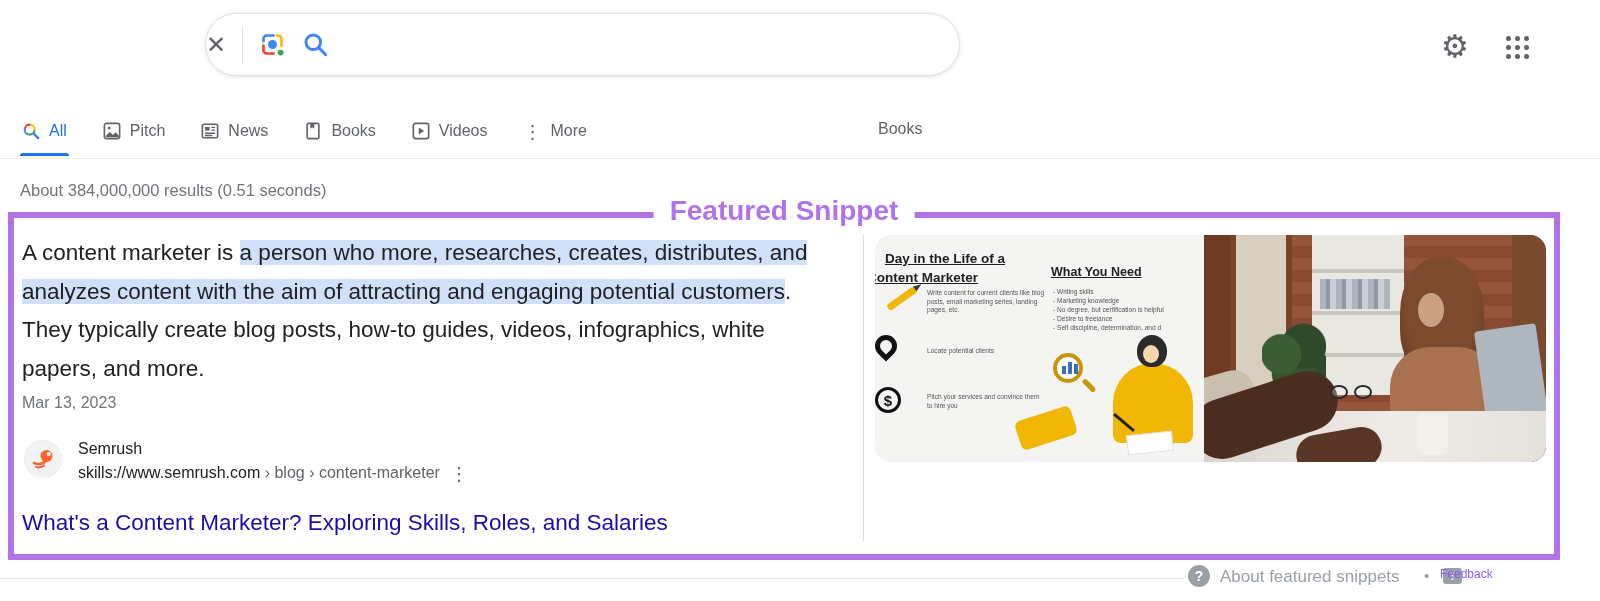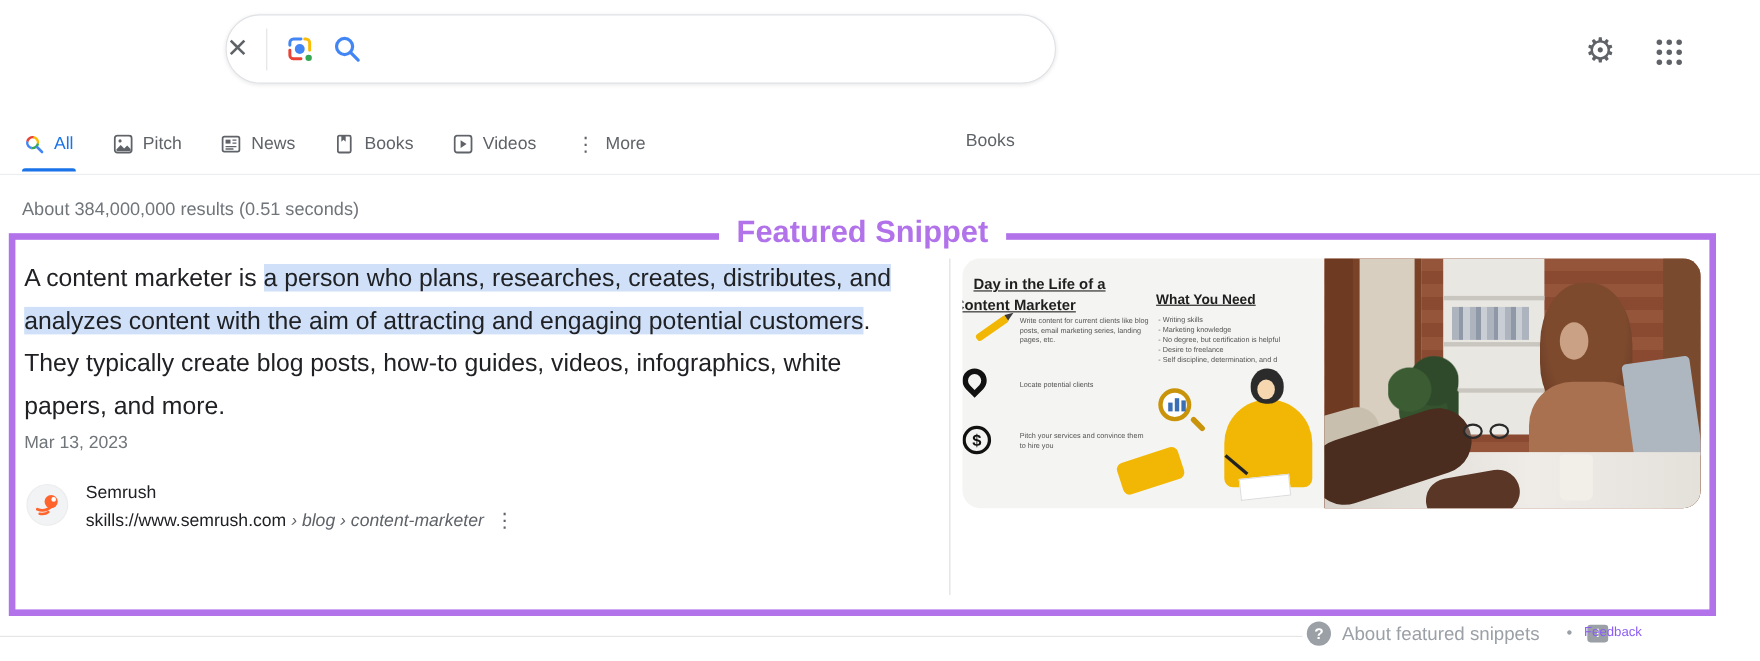--- a/index.html
+++ b/index.html
@@ -53,21 +53,21 @@
   .snippet-text { position:absolute; left:8px; top:16px; width:800px; font-size:22.5px;
                   line-height:38.5px; color:#202124; }
   .hl { background:#cfe0f8; }
   .snippet-date { position:absolute; left:8px; top:176px; font-size:16px; color:#70757a; }
 
   .source { position:absolute; left:10px; top:222px; display:flex; gap:16px; cursor:pointer; }
   .favicon { width:38px; height:38px; border-radius:50%; background:#f1f3f4;
              border:1px solid #ececec; display:flex; align-items:center; justify-content:center; }
   .src-name { font-size:16px; color:#202124; }
   .src-url { font-size:16px; color:#202124; margin-top:5px; }
-  .src-crumb { color:#5f6368;font-style:italic; }
+  .src-crumb { color:#5f6368; }
   .kebab { font-size:18px; color:#5f6368; font-family:"DejaVu Sans",sans-serif;
            margin-left:10px; cursor:pointer; vertical-align:middle; }
   .result-title { position:absolute; left:8px; top:292px; font-size:22.5px; color:#1a0dab;
                   cursor:pointer; white-space:nowrap; }
 
   .v-divider { position:absolute; left:849px; top:17px; width:1px; height:306px; background:#dadce0; }
 
   
   .thumbs { position:absolute; left:861px; top:17px; display:flex; }
   .infographic { position:relative; width:329px; height:227px; background:#f4f4f2;
@@ -254,39 +254,40 @@
     </div>
   </div>
   <div class="tools">Books</div>
   <div class="tabs-divider"></div>
 
   <div class="stats">About 384,000,000 results (0.51 seconds)</div>
 
   <div class="fs-box">
     <div class="fs-label">Featured Snippet</div>
 
-    <div class="snippet-text"><span>A content marketer is </span><span class="hl">a person who plans, researches, creates, distributes, and analyzes content with the aim of attracting and engaging potential customers</span><span>. They typically create blog posts, how-to guides, videos, infographics, white papers, and more.</span></div>
+    <div class="snippet-text"><span>A content marketer is </span><span class="hl">a person who more, researches, creates, distributes, and analyzes content with the aim of attracting and engaging potential customers</span><span>. They typically create blog posts, how-to guides, videos, infographics, white papers, and more.</span></div>
 
     <div class="snippet-date">Mar 13, 2023</div>
 
     <div class="source">
       <div class="favicon">
         <svg width="24" height="24" viewBox="0 0 24 24">
           <path d="M3 16 q7 3 13 -3" fill="none" stroke="#ff642d" stroke-width="2.6" stroke-linecap="round"></path>
           <path d="M5 20 q5 1 8 -1.5" fill="none" stroke="#ff642d" stroke-width="2.2" stroke-linecap="round"></path>
           <circle cx="15.5" cy="9" r="6" fill="#ff642d"></circle>
           <circle cx="17.8" cy="7" r="2.1" fill="#ffffff"></circle>
         </svg>
       </div>
       <div>
         <div class="src-name">Semrush</div>
         <div class="src-url"><span>skills://www.semrush.com</span><span class="src-crumb"> › blog › content-marketer</span><span class="kebab">⋮</span></div>
       </div>
     </div>
 
+    <div class="result-title">What's a Content Marketer? Exploring Skills, Roles, and Salaries</div>
 
     <div class="v-divider"></div>
 
     <div class="thumbs">
       <div class="infographic">
         <div class="ig-title-left">Day in the Life of a Content Marketer</div>
         <div class="pencil"></div>
         <div class="pin"></div>
         <div class="dollar">$</div>
         <div class="ig-task" style="left:52px; top:54px;">Write content for current clients like blog posts, email marketing series, landing pages, etc.</div>

